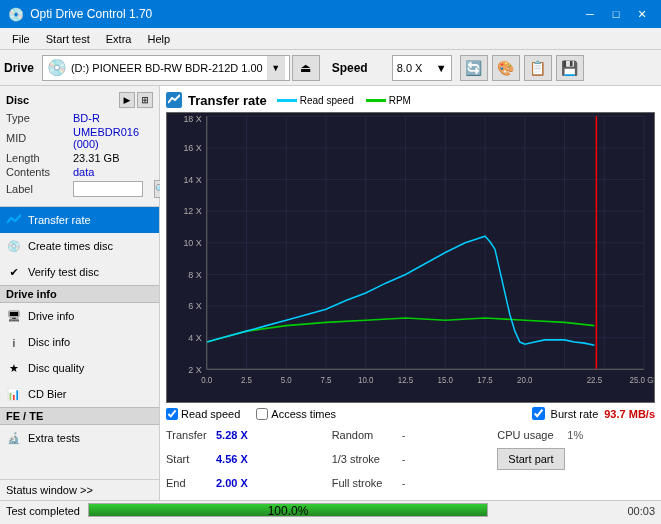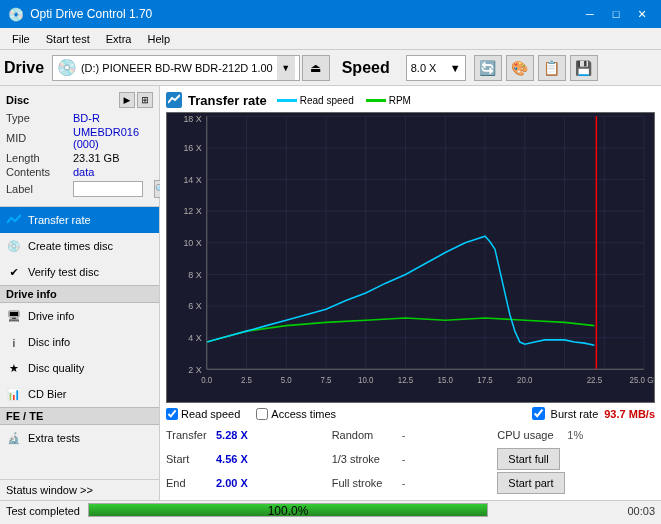--- a/index.html
+++ b/index.html
@@ -62,21 +62,21 @@
       background: #f0f0f0;
       border-bottom: 1px solid #ccc;
       display: flex;
       align-items: center;
       height: 36px;
       padding: 2px 4px;
       gap: 4px;
     }
     .toolbar-label {
       font-weight: bold;
-      font-size: 16px;
+      font-size: 12px;
       margin-right: 4px;
     }
     .drive-dropdown-btn {
       background: #e0e0e0;
       border: none;
       width: 18px;
       height: 24px;
       cursor: pointer;
       font-size: 9px;
       display: flex;
@@ -90,21 +90,21 @@
       border: 1px solid #aaa;
       cursor: pointer;
       display: flex;
       align-items: center;
       justify-content: center;
       font-size: 12px;
     }
     .speed-section {
       display: flex;
       align-items: center;
-      gap: 12px;
+      gap: 20px;
       margin-left: 8px;
     }
     .speed-select {
       border: 1px solid #aaa;
       background: white;
       height: 26px;
       padding: 0 4px;
       font-size: 11px;
       min-width: 60px;
       display: flex;
@@ -655,23 +655,20 @@
           <span class="stats-label2">Full stroke</span>
           <span class="stats-value2">-</span>
         </div>
       </div>
       <div class="stats-col" style="margin-left:8px;">
         <div class="stats-row">
           <span class="stats-label2">CPU usage</span>
           <span class="stats-value2">1%</span>
         </div>
         <div class="stats-row">
-          <button class="start-btn">Start full</button>
-        </div>
-        <div class="stats-row">
           <button class="start-btn">Start part</button>
         </div>
       </div>
     </div>
   </div>
 </div>
 
 <div class="status-bar">
   <span class="status-text">Test completed</span>
   <div class="progress-bar-container">

